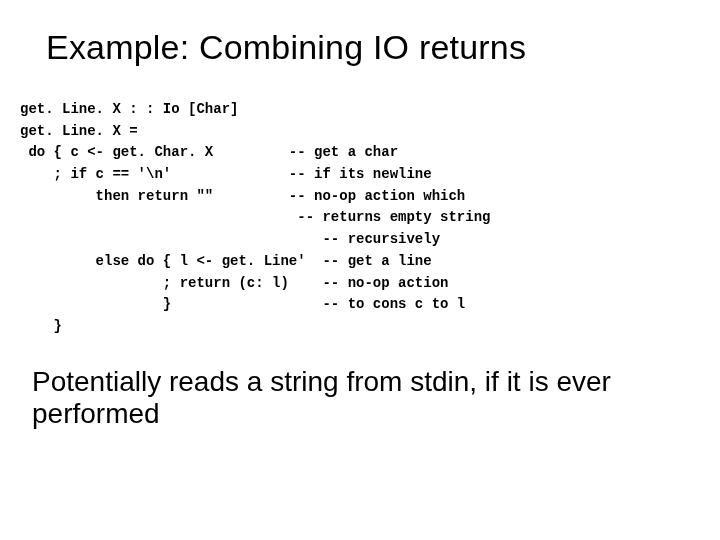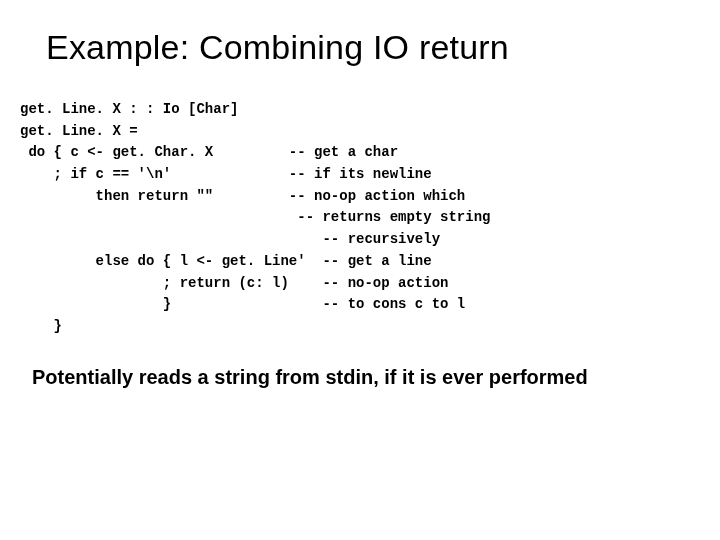--- a/index.html
+++ b/index.html
@@ -27,31 +27,31 @@
   pre.code {
     font-family: "Courier New", Courier, monospace;
     font-size: 14px;
     font-weight: bold;
     line-height: 1.55;
     white-space: pre;
     margin: 0 0 0 -20px;
   }
   .footer {
     font-family: Arial, Helvetica, sans-serif;
-    font-size: 20px;
-    font-weight: 700;
+    font-size: 28px;
+    font-weight: 400;
     margin-top: 28px;
     margin-left: -8px;
   }
 </style>
 </head>
 <body>
 
 <div class="slide">
-  <h1 class="title">Example: Combining IO return</h1>
+  <h1 class="title">Example: Combining IO returns</h1>
   <pre class="code">get. Line. X : : Io [Char]
 get. Line. X =
  do { c &lt;- get. Char. X         -- get a char
     ; if c == '\n'              -- if its newline
          then return ""         -- no-op action which
                                  -- returns empty string
                                     -- recursively
          else do { l &lt;- get. Line'  -- get a line
                  ; return (c: l)    -- no-op action
                  }                  -- to cons c to l

